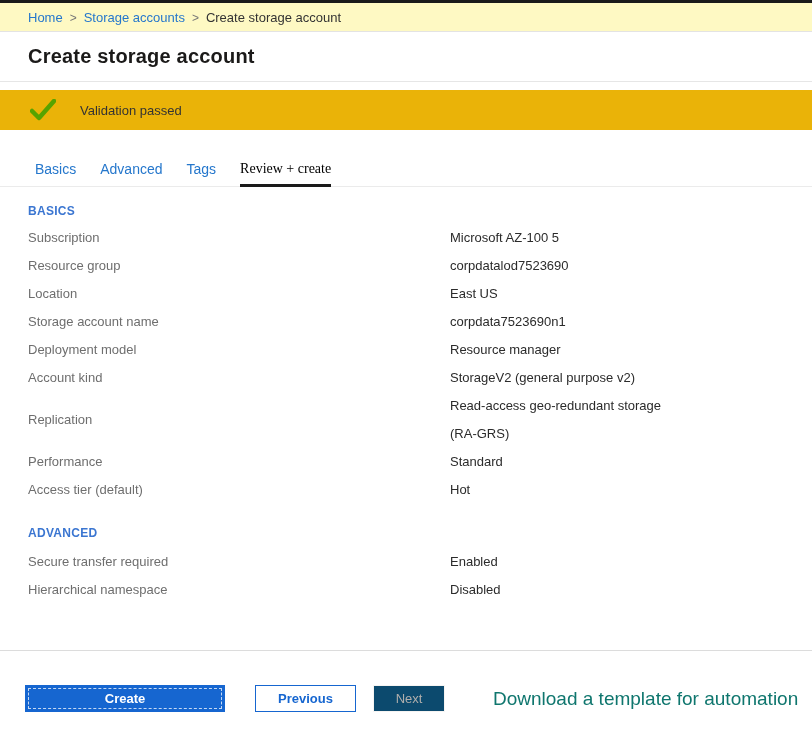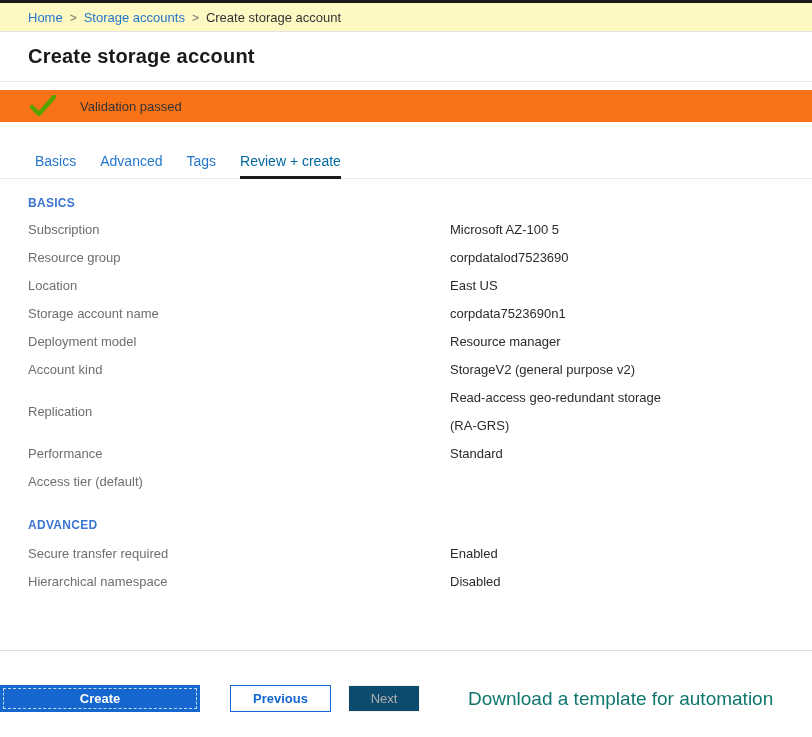--- a/index.html
+++ b/index.html
@@ -31,45 +31,46 @@
     padding: 13px 28px 13px 28px;
     border-bottom: 1px solid #e6e6e6;
   }
   .page-title {
     font-size: 20px; font-weight: bold; color: #1b1a19;
     letter-spacing: 0.2px;
   }
   
   .banner {
     margin-top: 8px;
-    height: 32px; width: 100%;
-    background: #f97316;
+    height: 40px; width: 100%;
+    background: #eab308;
     display: flex; align-items: center;
     padding-left: 30px;
   }
   .banner .check { width: 26px; height: 22px; margin-right: 24px; }
   .banner-text { font-size: 13px; color: #333; }
   
   .tab-bar {
     margin-top: 31px;
     padding-left: 35px;
     border-bottom: 1px solid #ebebeb;
     display: flex; gap: 24px;
     font-size: 14px;
   }
   .tab {
     padding-bottom: 7px;
     color: #2577cc; cursor: pointer;
     border-bottom: 3px solid transparent;
     margin-bottom: -1px;
   }
   .tab.active {
-    color: #0369a1;
+    color: #000000;
     border-bottom: 3px solid #1a1a1a;
     cursor: default;
+    font-family: Liberation Serif, serif;
   }
   
   .content { padding-left: 28px; }
   .section-header {
     font-size: 12px; font-weight: bold; letter-spacing: 0.3px;
     color: #3b76d1;
     margin-top: 17px; margin-bottom: 6px;
   }
   .section-header.advanced { margin-top: 22px; margin-bottom: 8px; }
   .row { display: flex; align-items: center; }
@@ -86,20 +87,21 @@
   }
   
   .footer {
     position: absolute;
     top: 650px; left: 0;
     width: 100%;
     border-top: 1px solid #dcdcdc;
   }
   .footer-inner {
     margin-top: 34px;
+    padding-left: 25px;
     display: flex; align-items: center;
   }
   .btn {
     height: 27px;
     font-size: 13px;
     font-family: "Liberation Sans", sans-serif;
     display: inline-flex; align-items: center; justify-content: center;
     cursor: pointer;
   }
   .btn-create {
@@ -195,20 +197,21 @@
     <div class="row-label">Replication</div>
     <div class="row-value">Read-access geo-redundant storage
 (RA-GRS)</div>
   </div>
   <div class="row">
     <div class="row-label">Performance</div>
     <div class="row-value">Standard</div>
   </div>
   <div class="row">
     <div class="row-label">Access tier (default)</div>
+    <div class="row-value">Hot</div>
   </div>
 
   <div class="section-header advanced">ADVANCED</div>
 
   <div class="row">
     <div class="row-label">Secure transfer required</div>
     <div class="row-value">Enabled</div>
   </div>
   <div class="row">
     <div class="row-label">Hierarchical namespace</div>

